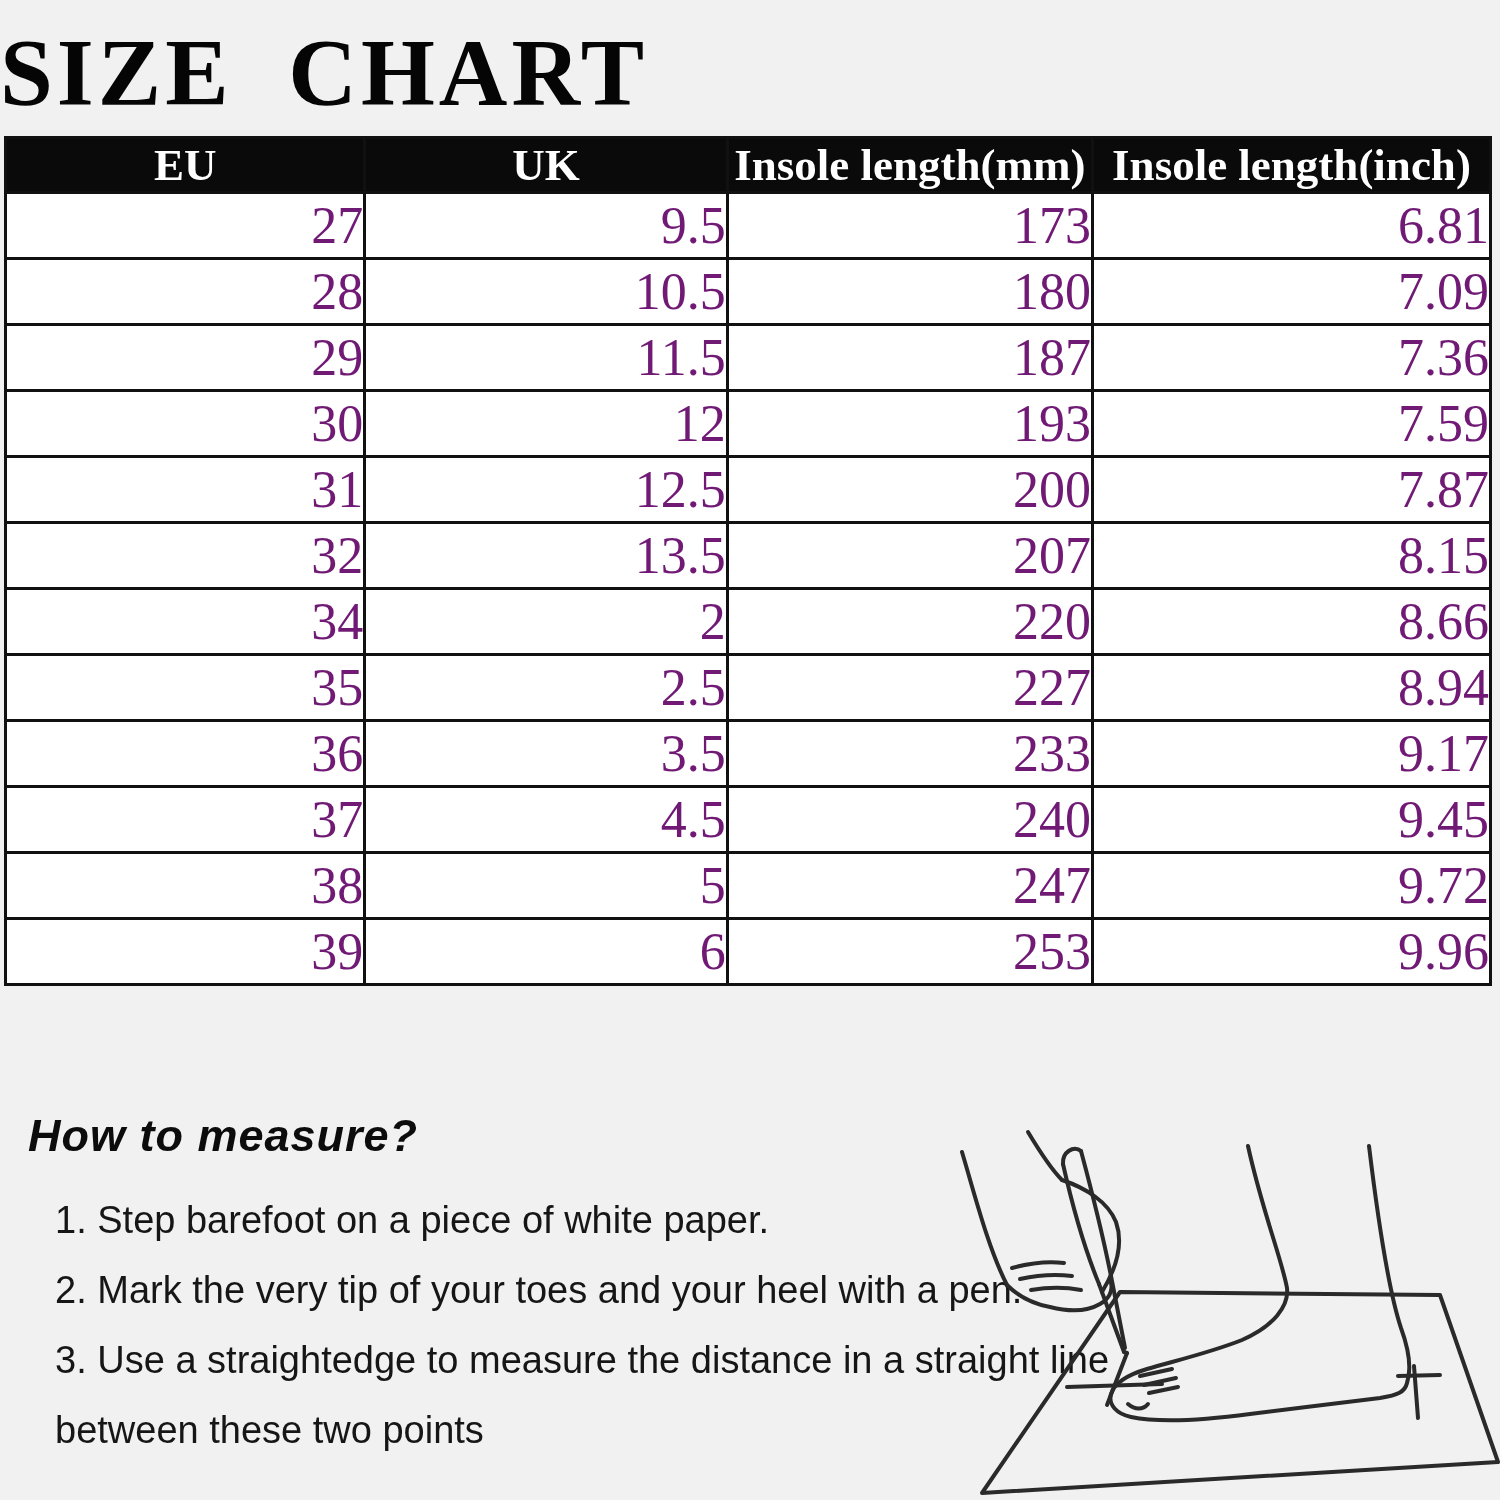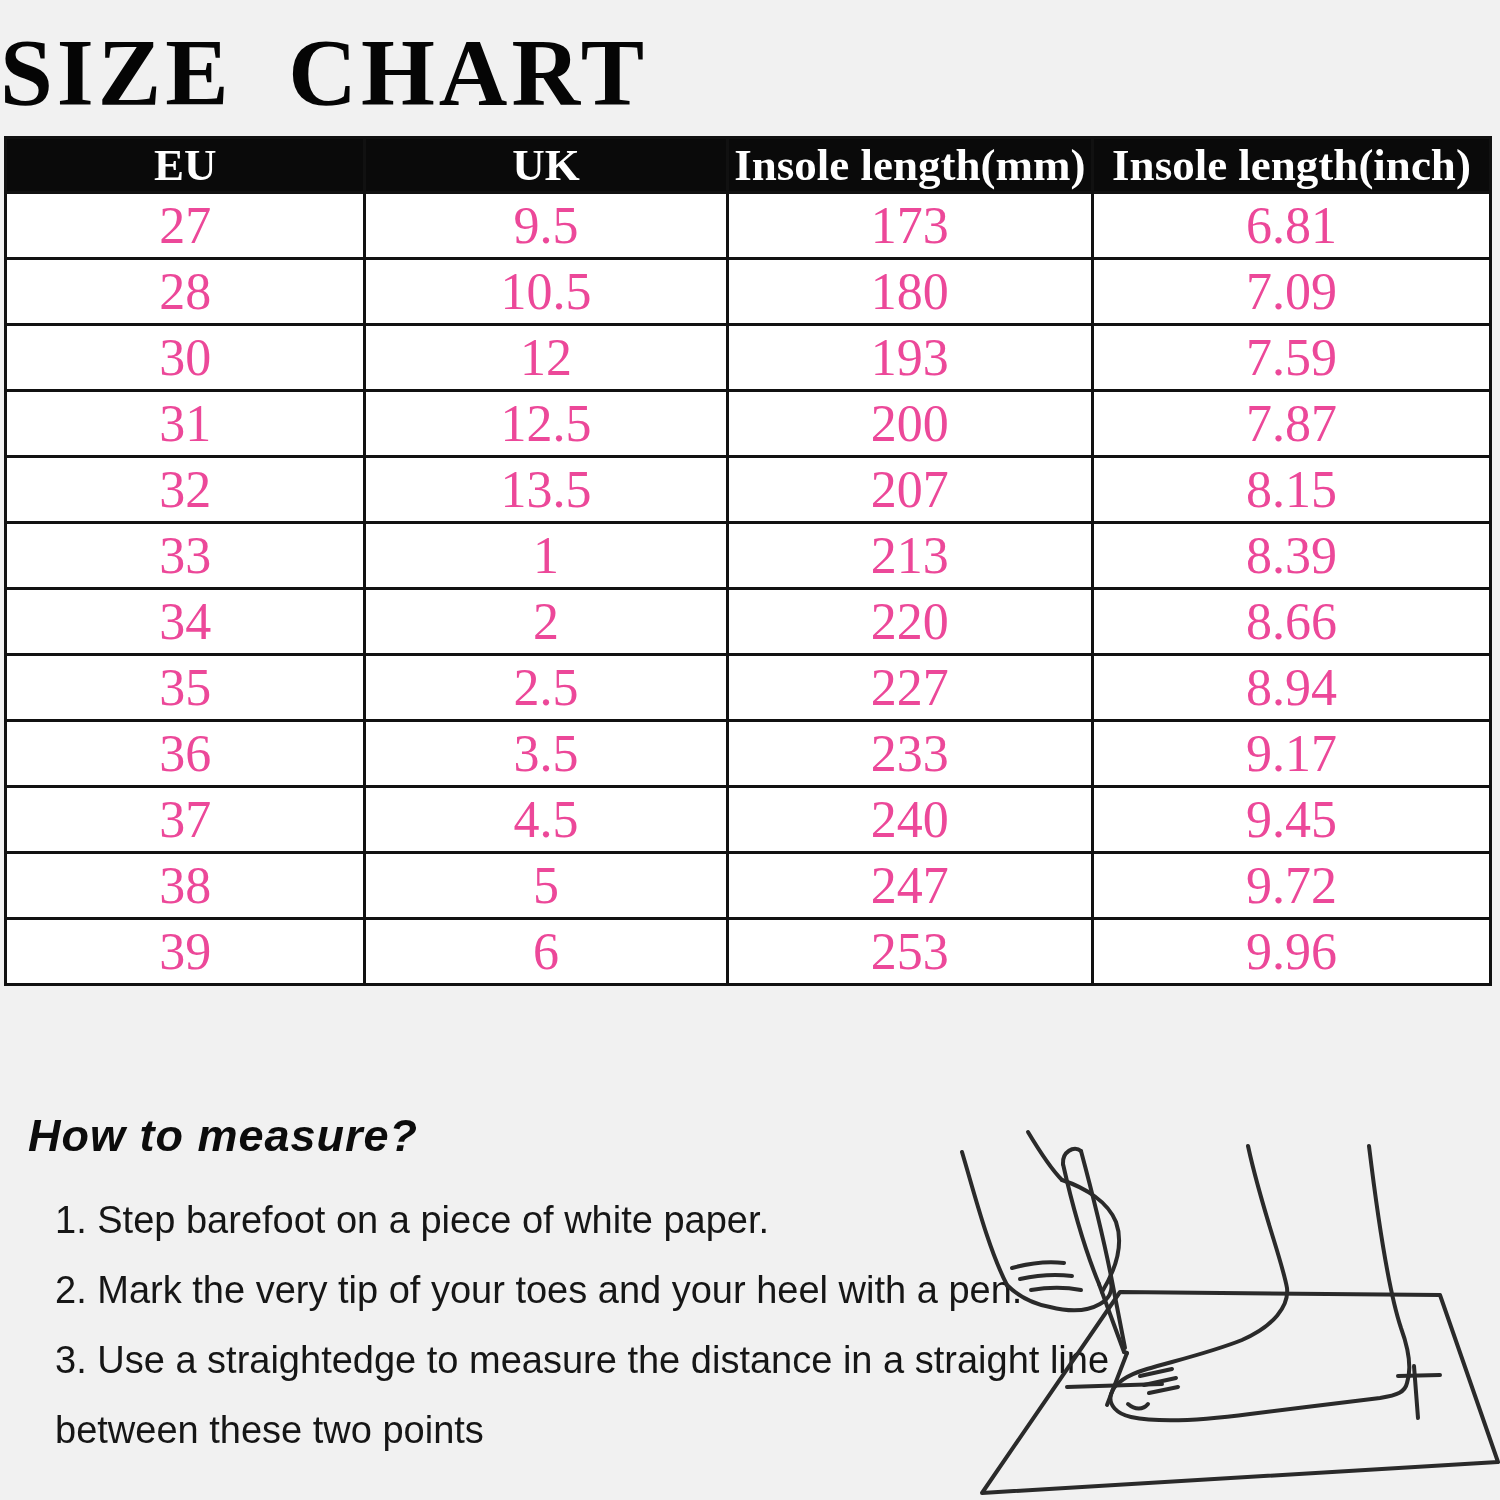--- a/index.html
+++ b/index.html
@@ -52,22 +52,22 @@
     color: #ffffff;
     font-weight: 700;
     font-size: 45px;
     height: 52px;
     border: 3px solid #111111;
     text-align: center;
     padding: 0;
   }
   .size-table td {
     font-size: 52px;
-    color: #ec4899;
-    text-align: center;
+    color: #701a75;
+    text-align: right;
     vertical-align: middle;
     height: 63px;
     border: 3px solid #111111;
     padding: 0;
   }
 
   
   .measure-heading {
     position: absolute;
     top: 1098px;
@@ -139,42 +139,42 @@
         <td>173</td>
         <td>6.81</td>
       </tr>
       <tr>
         <td>28</td>
         <td>10.5</td>
         <td>180</td>
         <td>7.09</td>
       </tr>
       <tr>
+        <td>29</td>
+        <td>11.5</td>
+        <td>187</td>
+        <td>7.36</td>
+      </tr>
+      <tr>
         <td>30</td>
         <td>12</td>
         <td>193</td>
         <td>7.59</td>
       </tr>
       <tr>
         <td>31</td>
         <td>12.5</td>
         <td>200</td>
         <td>7.87</td>
       </tr>
       <tr>
         <td>32</td>
         <td>13.5</td>
         <td>207</td>
         <td>8.15</td>
-      </tr>
-      <tr>
-        <td>33</td>
-        <td>1</td>
-        <td>213</td>
-        <td>8.39</td>
       </tr>
       <tr>
         <td>34</td>
         <td>2</td>
         <td>220</td>
         <td>8.66</td>
       </tr>
       <tr>
         <td>35</td>
         <td>2.5</td>

